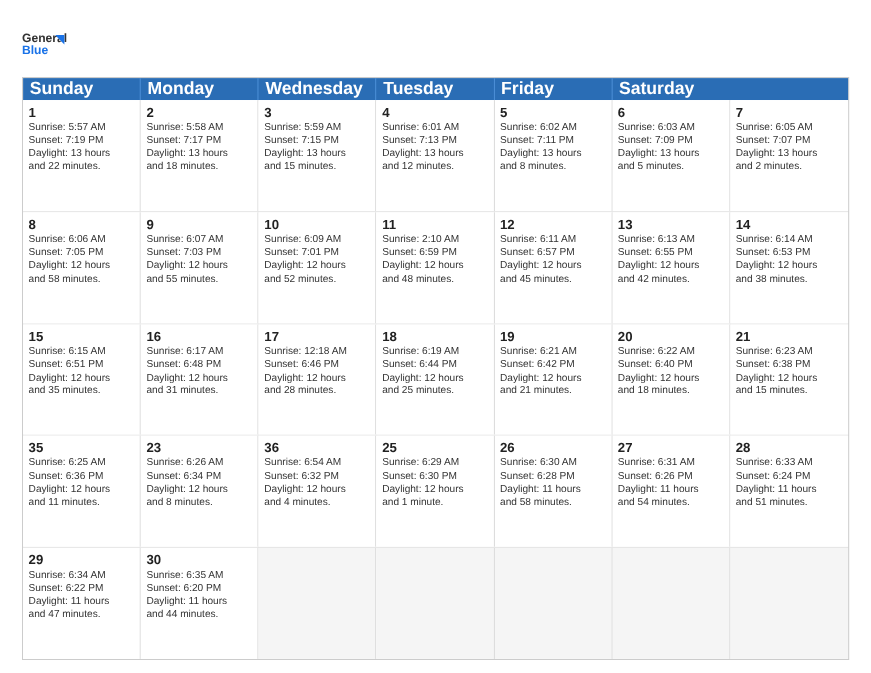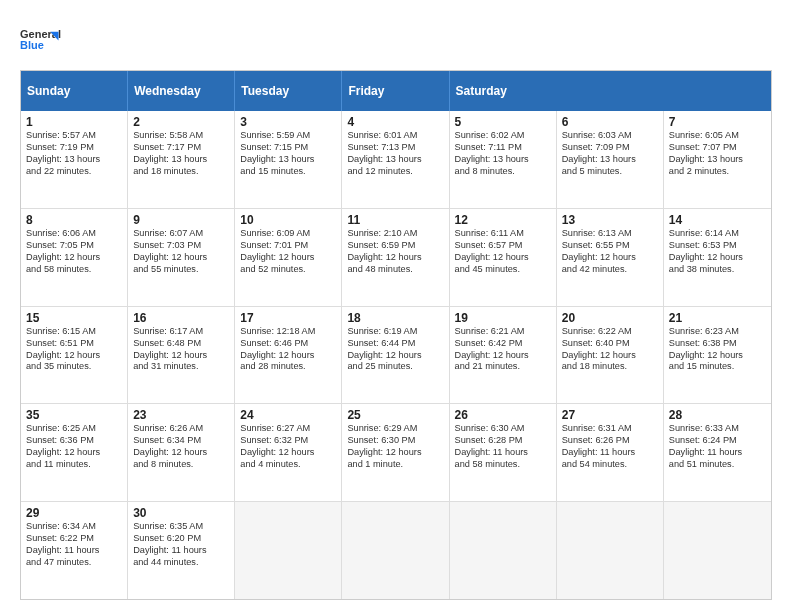--- a/index.html
+++ b/index.html
@@ -52,23 +52,23 @@
       flex-direction: column;
       border: 1px solid #ccc;
     }
     .cal-header {
       display: grid;
       grid-template-columns: repeat(7, 1fr);
       background: #2a6db5;
     }
     .cal-header-cell {
       color: #fff;
-      font-size: 12px;
+      font-size: 16px;
       font-weight: bold;
-      padding: 13px 6px;
+      padding: 1px 6px;
       text-align: left;
       border-right: 1px solid #4a8dd5;
     }
     .cal-header-cell:last-child { border-right: none; }
     .cal-body {
       display: flex;
       flex-direction: column;
       flex: 1;
     }
     .cal-row {
@@ -117,20 +117,21 @@
     </div>
     <div class="title-area">
       <div class="main-title"></div>
       <div class="subtitle"></div>
     </div>
   </div>
 
   <div class="calendar">
     <div class="cal-header">
     <div class="cal-header-cell">Sunday</div>
+        <div class="cal-header-cell">Monday</div>
         <div class="cal-header-cell">Wednesday</div>
         <div class="cal-header-cell">Tuesday</div>
         <div class="cal-header-cell">Friday</div>
         <div class="cal-header-cell">Saturday</div>
       </div>
     <div class="cal-body">
     <div class="cal-row">
           <div class="cal-cell">
             <span class="day-num">1</span>
             <span class="cell-line">Sunrise: 5:57 AM</span>
@@ -292,22 +293,22 @@
             <span class="cell-line">and 11 minutes.</span>
           </div>
           <div class="cal-cell">
             <span class="day-num">23</span>
             <span class="cell-line">Sunrise: 6:26 AM</span>
             <span class="cell-line">Sunset: 6:34 PM</span>
             <span class="cell-line">Daylight: 12 hours</span>
             <span class="cell-line">and 8 minutes.</span>
           </div>
           <div class="cal-cell">
-            <span class="day-num">24</span>
-            <span class="cell-line">Sunrise: 6:27 AM</span>
+            <span class="day-num">36</span>
+            <span class="cell-line">Sunrise: 6:54 AM</span>
             <span class="cell-line">Sunset: 6:32 PM</span>
             <span class="cell-line">Daylight: 12 hours</span>
             <span class="cell-line">and 4 minutes.</span>
           </div>
           <div class="cal-cell">
             <span class="day-num">25</span>
             <span class="cell-line">Sunrise: 6:29 AM</span>
             <span class="cell-line">Sunset: 6:30 PM</span>
             <span class="cell-line">Daylight: 12 hours</span>
             <span class="cell-line">and 1 minute.</span>

